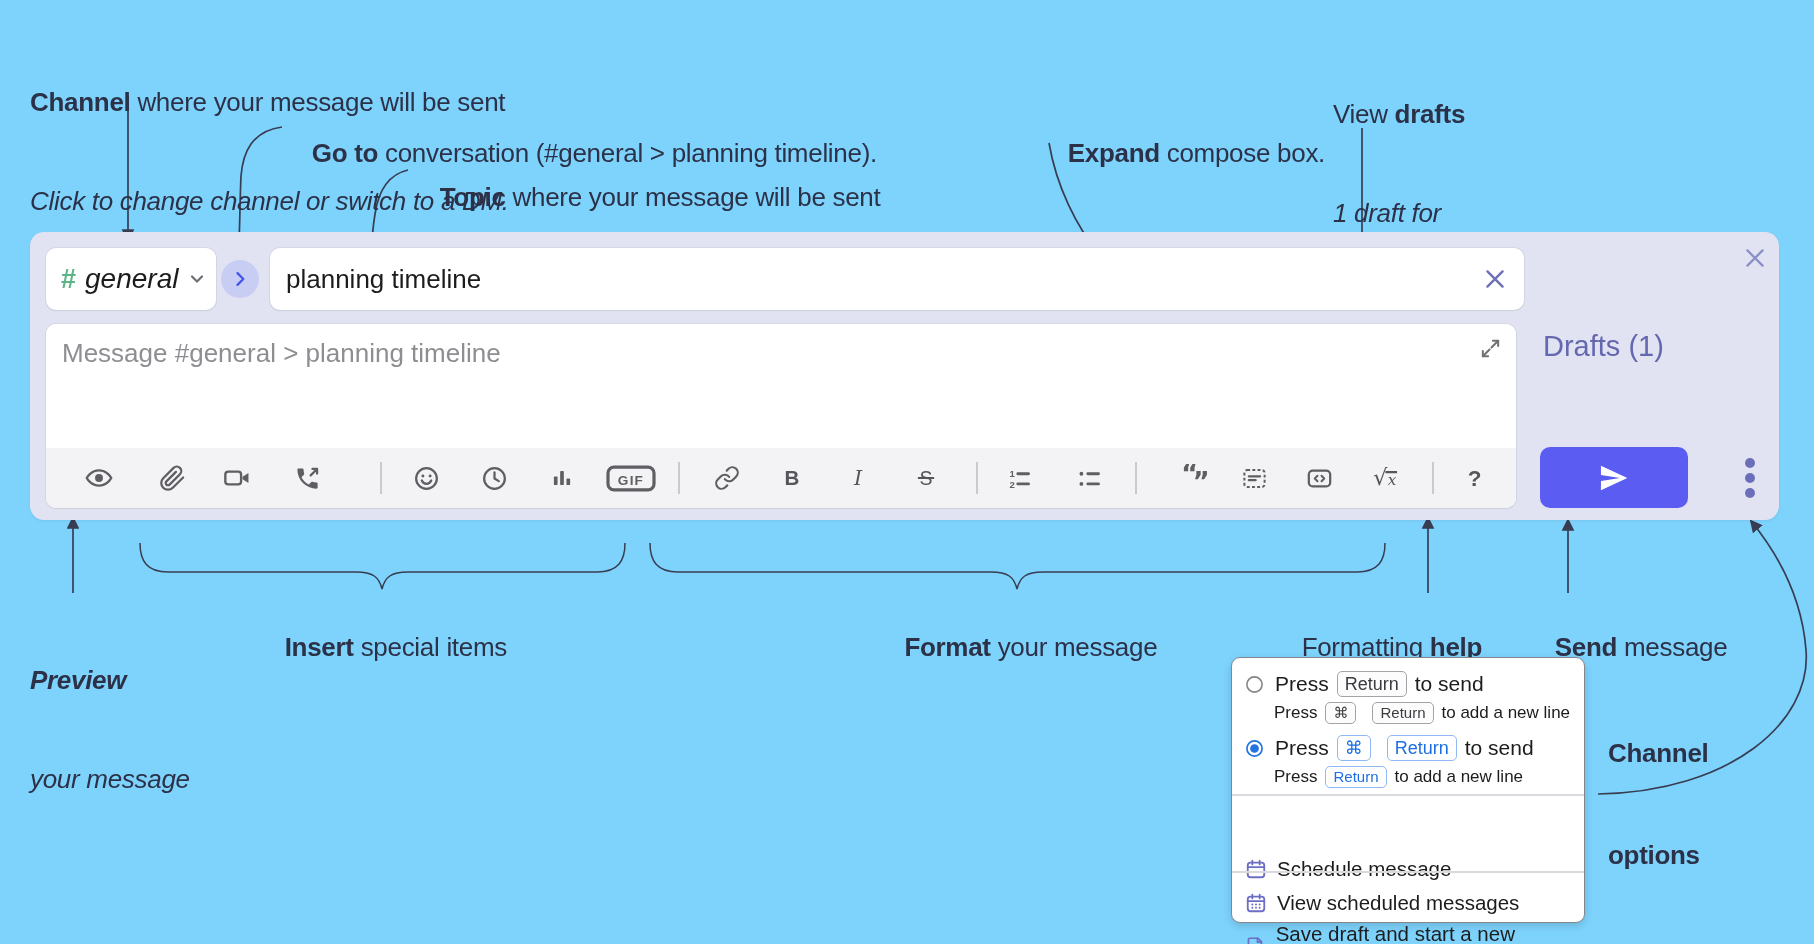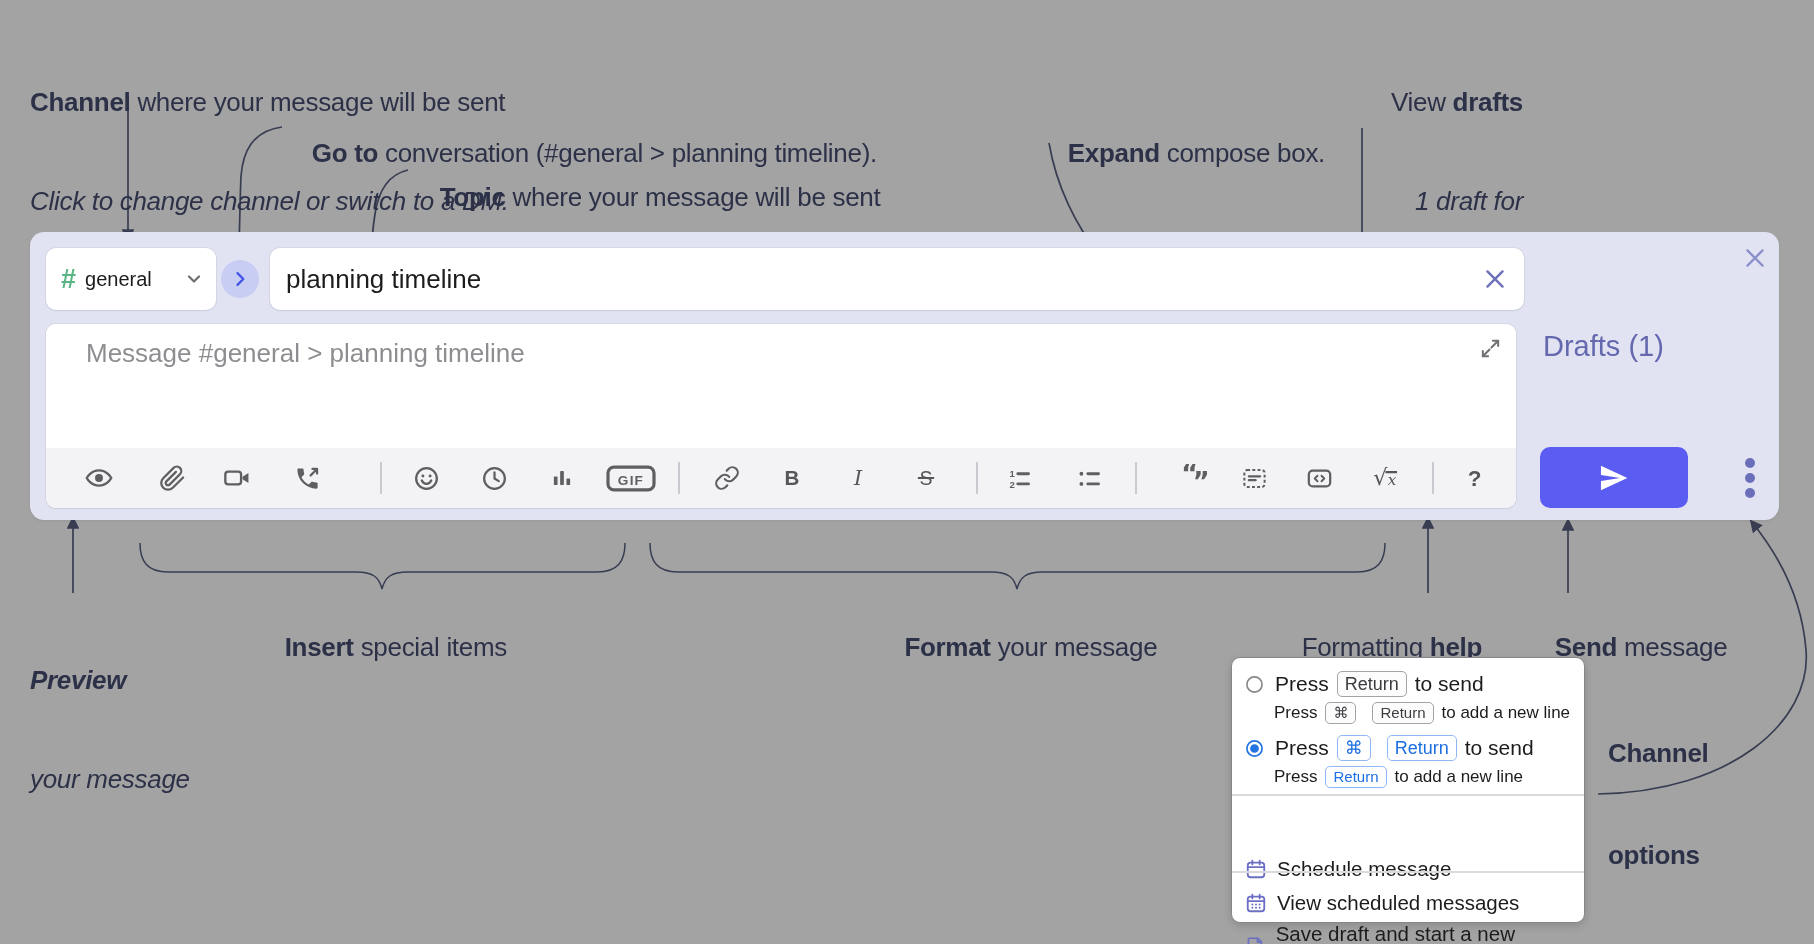--- a/index.html
+++ b/index.html
@@ -1,36 +1,36 @@
 <!DOCTYPE html>
 <html><head>
 <meta charset="utf-8">
 <style>
   html,body{margin:0;padding:0;background:#fff;}
-  .canvas{position:relative;width:1814px;height:944px;background:#a3a3a3;overflow:hidden;
+  .canvas{position:relative;width:1814px;height:944px;background:#7dd3fc;overflow:hidden;
     font-family:"Liberation Sans",sans-serif;color:#2c3148;}
   .abs{position:absolute;}
   .ann{position:absolute;font-size:26px;line-height:33px;color:#2c3148;letter-spacing:-0.3px;white-space:pre-wrap;}
   .b{font-weight:bold;}
   .i{font-style:italic;}
   .center{text-align:center;}
   
   .composer{position:absolute;left:30px;top:232px;width:1749px;height:288px;background:#e1e3f2;border-radius:14px;box-shadow:0 1px 3px rgba(40,40,80,.08);}
   .card{position:absolute;background:#fff;border-radius:10px;box-shadow:0 0 0 1px rgba(29,28,29,.05),0 1px 2px rgba(0,0,0,.05);}
   .chan{left:16px;top:16px;width:170px;height:62px;display:flex;align-items:center;padding:0 12px 0 15px;box-sizing:border-box;gap:9px;cursor:pointer;}
   .chan .hash{color:#5cb586;font-weight:bold;font-size:27px;}
-  .chan .nm{font-size:20px;color:#1d1c1d;}
+  .chan .nm{font-size:28px;color:#1d1c1d;font-style:italic;}
   .chan .chev{margin-left:auto;display:flex;}
   .gobtn{position:absolute;left:191px;top:28px;width:38px;height:38px;border-radius:50%;background:#c7cdf3;display:flex;align-items:center;justify-content:center;cursor:pointer;}
   .topic{left:240px;top:16px;width:1254px;height:62px;display:flex;align-items:center;padding:0 16px;box-sizing:border-box;}
   .topic .val{font-size:26px;color:#1d1c1d;}
   .topic .clr{margin-left:auto;display:flex;cursor:pointer;}
   .msgcard{left:16px;top:92px;width:1470px;height:184px;overflow:hidden;}
   .msgarea{position:absolute;left:0;top:0;width:100%;height:124px;background:#fff;}
-  .ph{position:absolute;left:16px;top:14px;font-size:26px;color:#8e8e92;margin-left:24px;}
+  .ph{position:absolute;left:16px;top:14px;font-size:26px;color:#8e8e92;}
   .expandbtn{position:absolute;right:12px;top:10px;width:28px;height:28px;display:flex;align-items:center;justify-content:center;cursor:pointer;}
   .tbar{position:absolute;left:0;top:124px;width:100%;height:60px;background:#f3f3f6;}
   .tbtn{position:absolute;top:8px;width:44px;height:44px;display:flex;align-items:center;justify-content:center;cursor:pointer;}
   .tdiv{position:absolute;top:14px;width:2px;height:32px;background:#c9c9d0;}
   .closebtn{position:absolute;left:1710px;top:11px;width:30px;height:30px;display:flex;align-items:center;justify-content:center;cursor:pointer;}
   .drafts{position:absolute;left:1543px;top:330px;font-size:29px;color:#6468ae;cursor:pointer;}
   .sendbtn{position:absolute;left:1540px;top:447px;width:148px;height:61px;background:#5a5cf2;border-radius:10px;border:none;display:flex;align-items:center;justify-content:center;cursor:pointer;}
   .kebab{position:absolute;left:1703px;top:452px;width:40px;height:52px;display:flex;align-items:center;justify-content:center;cursor:pointer;}
   
   .popup{position:absolute;left:1231px;top:657px;width:354px;height:266px;background:#fff;border:1.5px solid #85858a;border-radius:9px;box-shadow:0 3px 9px rgba(0,0,0,.14);box-sizing:border-box;}
@@ -80,21 +80,21 @@
   </div>
 
   <div class="ann" style="left:412px;top:148px;">
     <span class="b">Topic</span><span> where your message will be sent</span>
   </div>
 
   <div class="ann" style="left:1040px;top:104px;">
     <span class="b">Expand</span><span> compose box.</span>
   </div>
 
-  <div class="ann" style="left:1333px;top:20px;text-align:right;">
+  <div class="ann" style="left:1333px;top:32px;">
     <div><span>View </span><span class="b">drafts</span></div>
     <div class="i">1 draft for</div>
     <div class="i">this conversation</div>
   </div>
 
   <div class="ann" style="left:30px;top:598px;font-style:italic;">
     <div class="b">Preview</div>
     <div>your message</div>
   </div>
 

